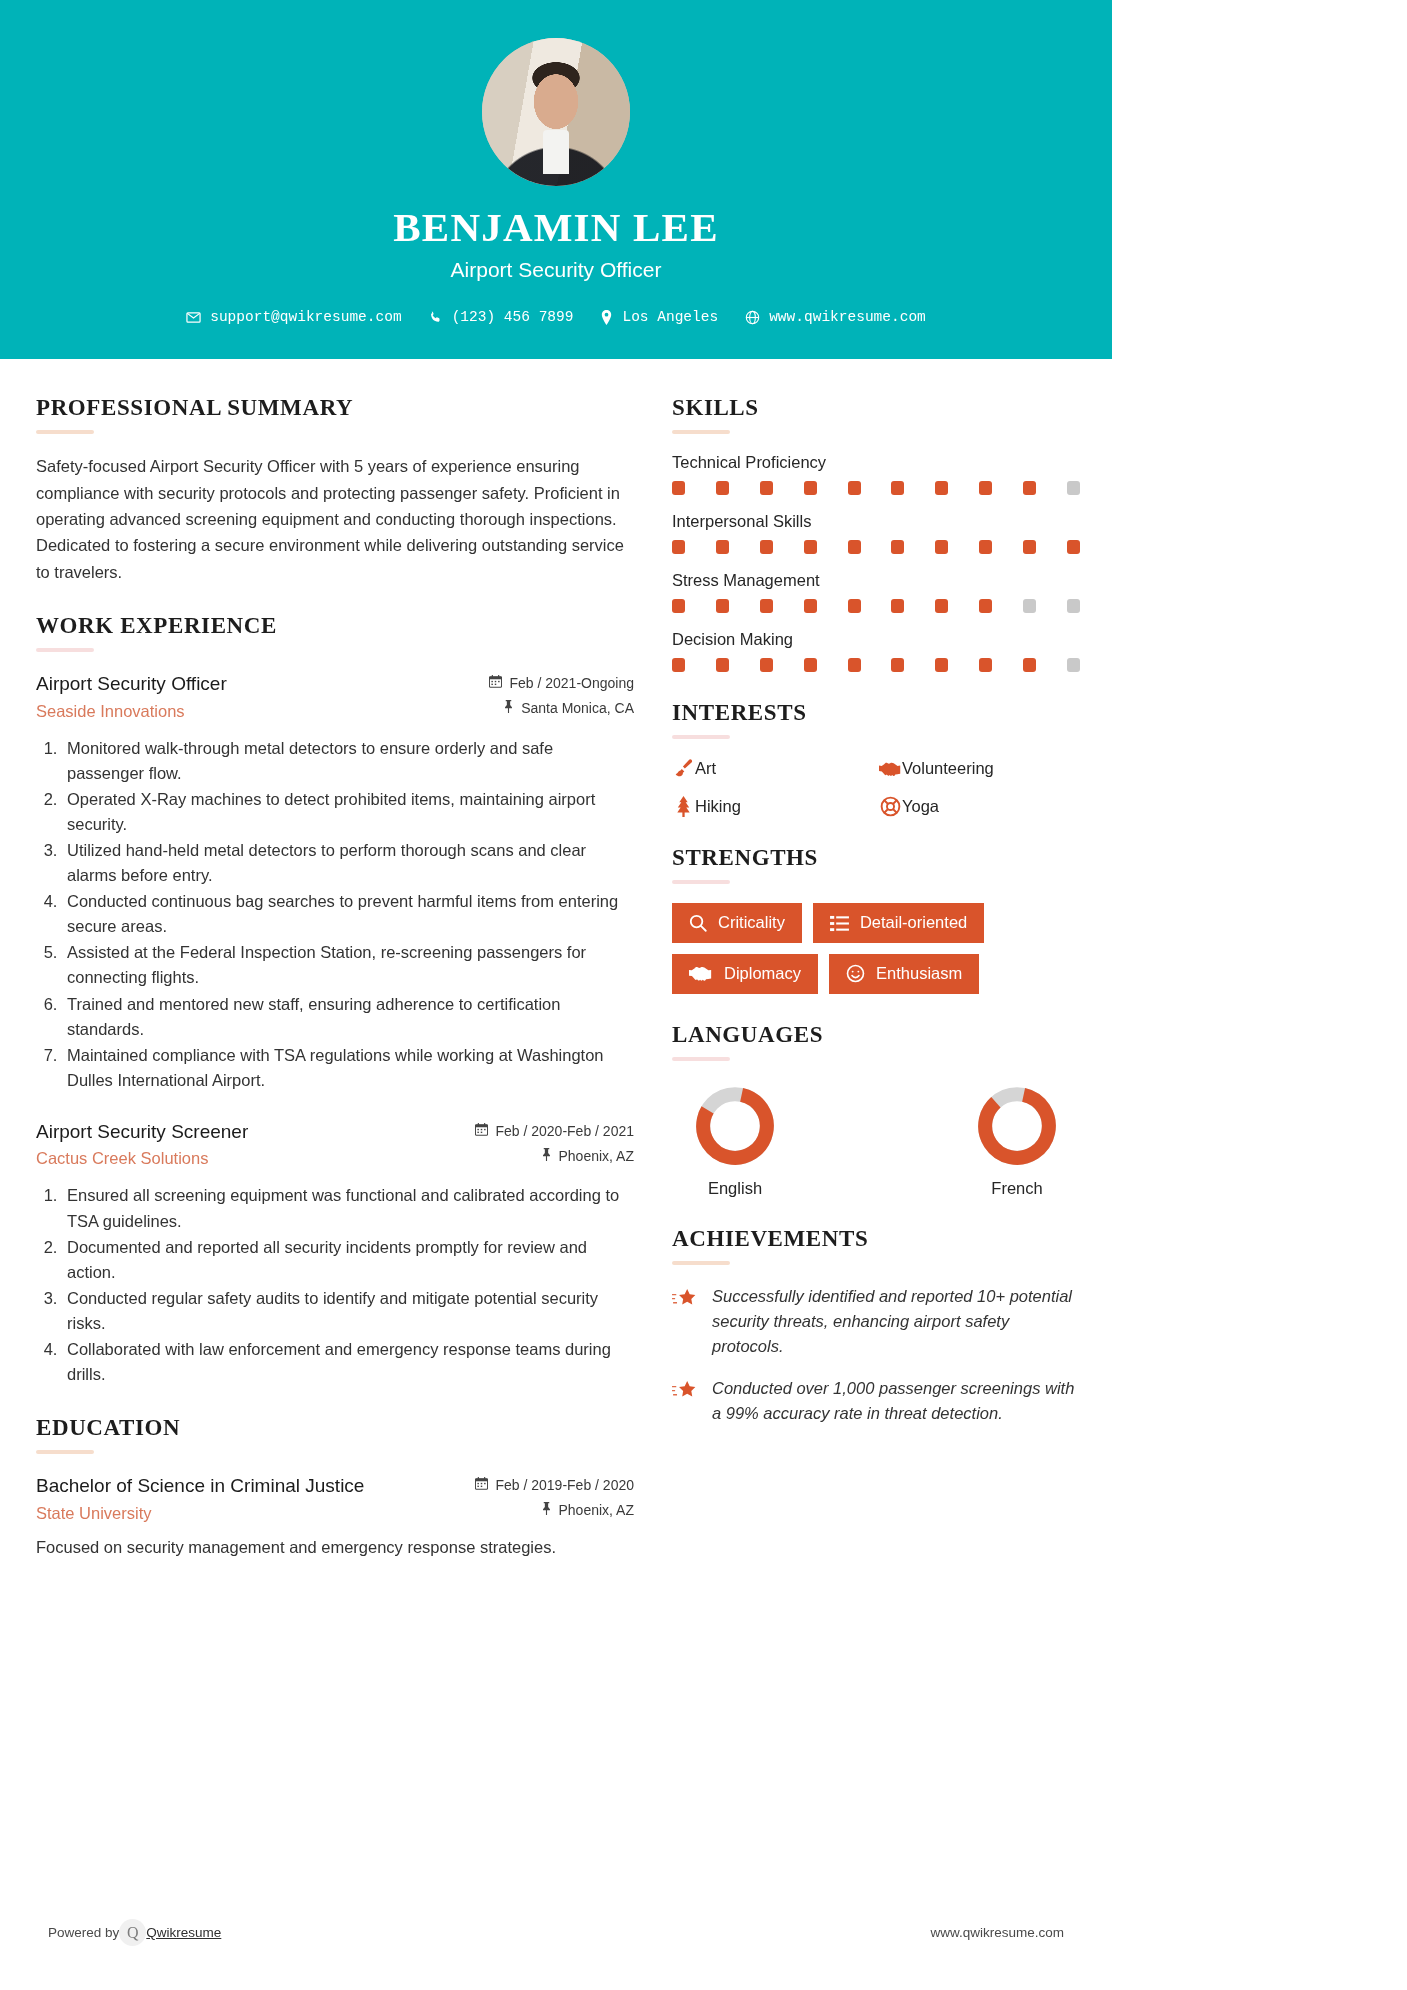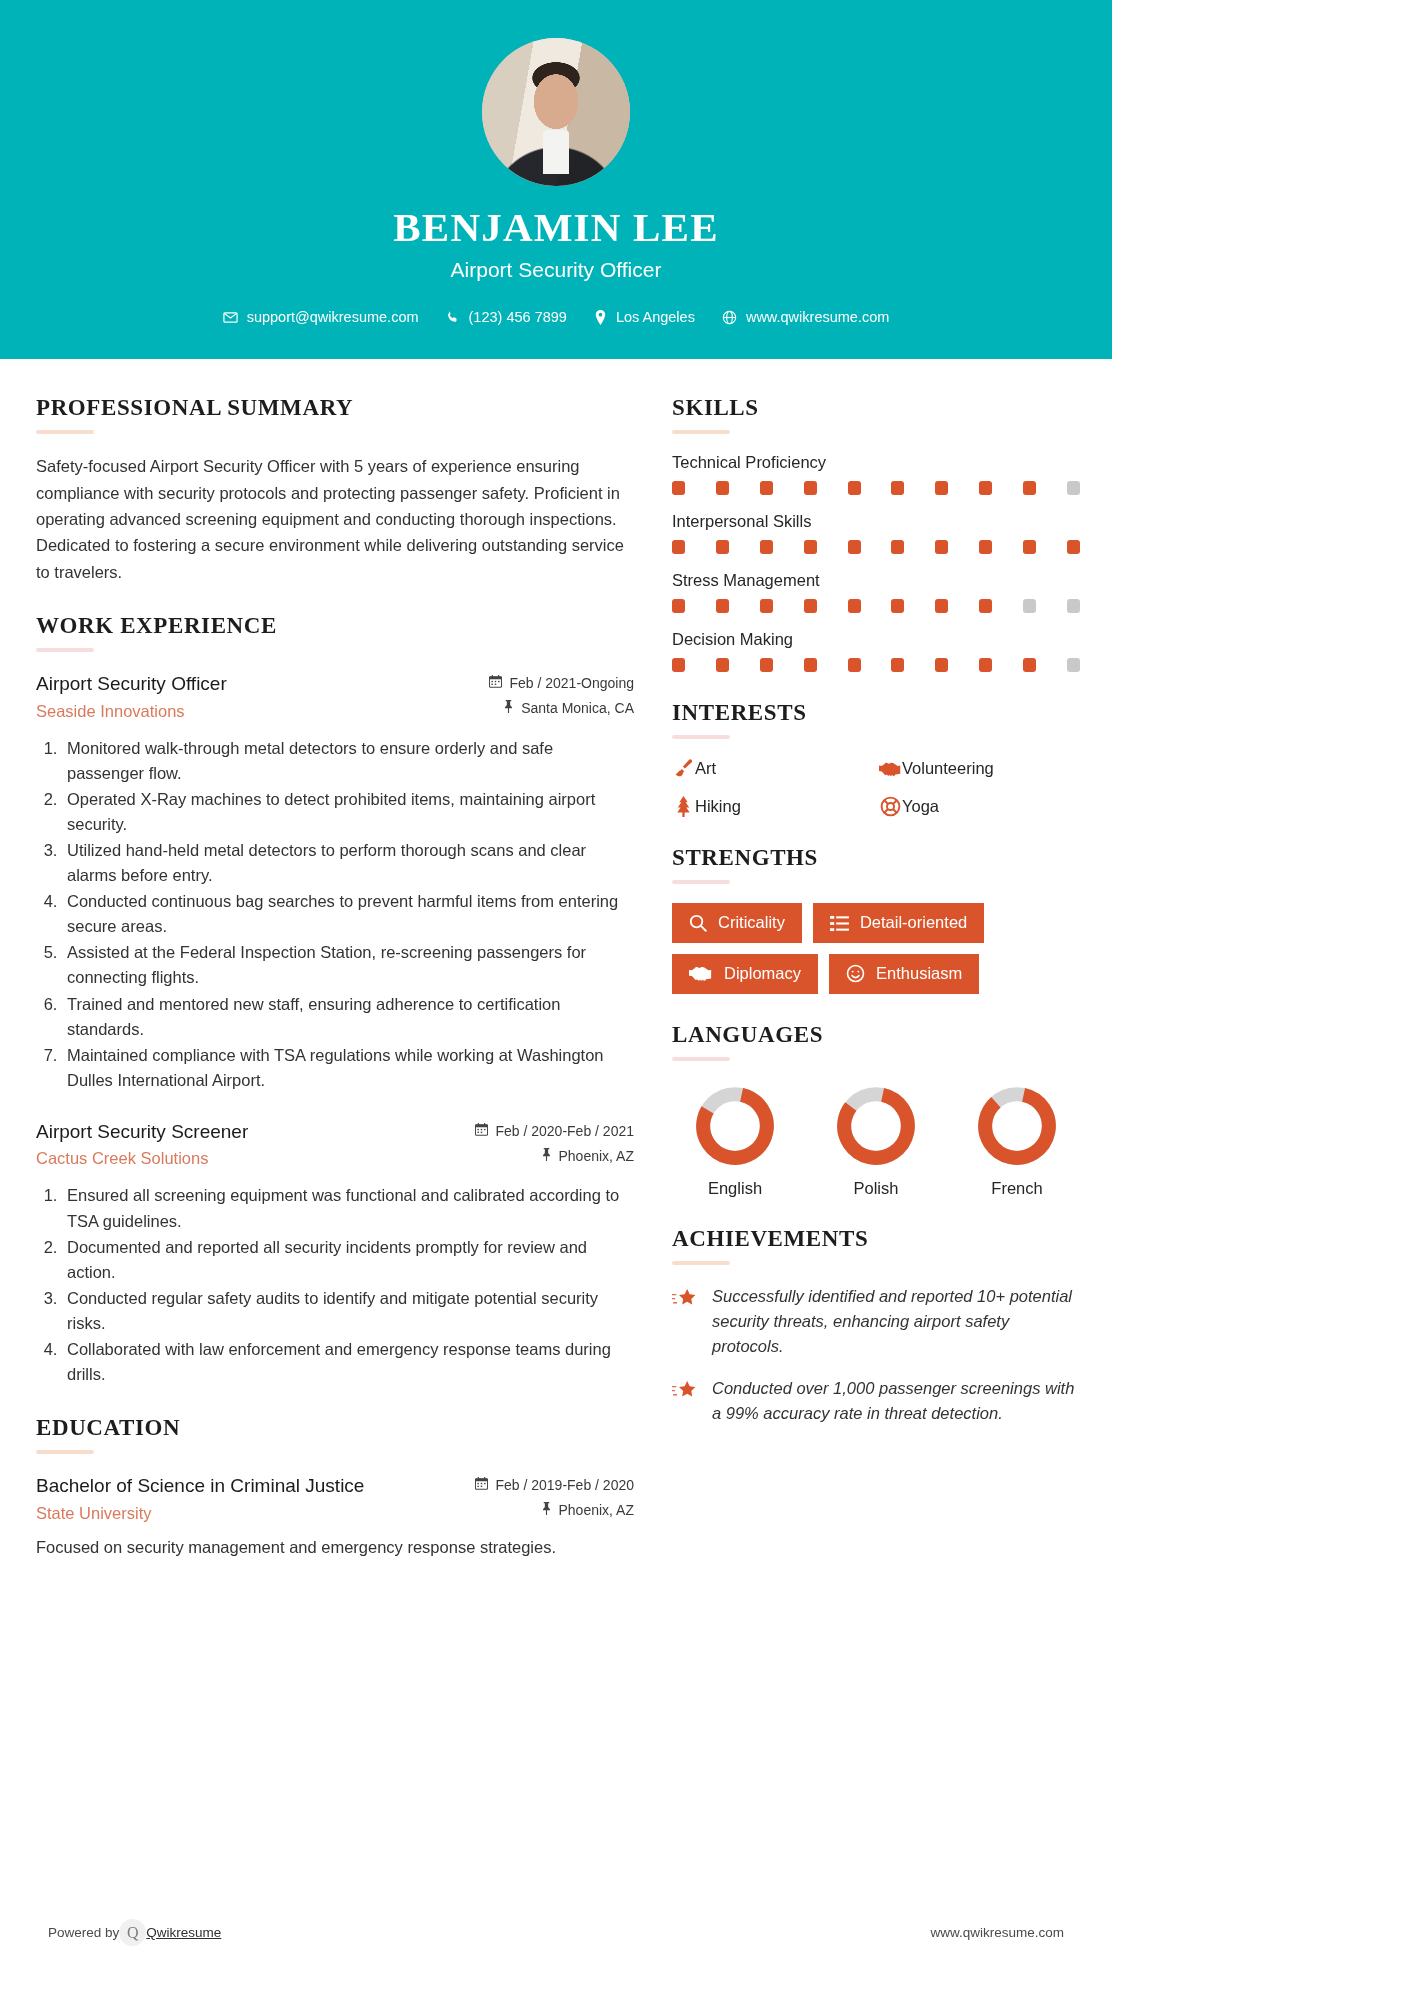--- a/index.html
+++ b/index.html
@@ -57,21 +57,21 @@
   }
   .contact-row {
     margin-top: 27px;
     display: flex;
     justify-content: center;
     align-items: center;
     gap: 9px;
     color: #ffffff;
     font-size: 14.5px;
   }
-  .contact-item { display: flex; align-items: center; gap: 9px; padding: 0 9px; }
+  .contact-item { display: flex; align-items: center; gap: 9px; padding: 0 9px; font-family: Liberation Mono, monospace; }
   .contact-item svg { display:block; }
 
   
   .body-wrap {
     display: flex;
     padding: 36px 36px 0 36px;
     gap: 38px;
     align-items: flex-start;
   }
   .col-left { width: 598px; flex: 0 0 598px; }
@@ -553,29 +553,20 @@
         <circle cx="20" cy="20" r="15.9155" fill="none" stroke="#d5d5d5" stroke-width="7"></circle>
         <circle cx="20" cy="20" r="15.9155" fill="none" stroke="#d9542b" stroke-width="7" stroke-dasharray="80.00002860513337 20.00000715128334" transform="rotate(-78 20 20)"></circle>
       </svg>
     </div>
     <div class="lang-label">English</div>
             </div>
             <div class="lang">
     <div class="donut">
       <svg viewBox="0 0 40 40" width="80" height="80">
         <circle cx="20" cy="20" r="15.9155" fill="none" stroke="#d5d5d5" stroke-width="7"></circle>
-        <circle cx="20" cy="20" r="15.9155" fill="none" stroke="#d9542b" stroke-width="7" stroke-dasharray="82.00002932026169 18.00000643615502" transform="rotate(-78 20 20)"></circle>
-      </svg>
-    </div>
-    <div class="lang-label">Polish</div>
-            </div>
-            <div class="lang">
-    <div class="donut">
-      <svg viewBox="0 0 40 40" width="80" height="80">
-        <circle cx="20" cy="20" r="15.9155" fill="none" stroke="#d5d5d5" stroke-width="7"></circle>
         <circle cx="20" cy="20" r="15.9155" fill="none" stroke="#d9542b" stroke-width="7" stroke-dasharray="85.0000303929542 15.000005363462506" transform="rotate(-78 20 20)"></circle>
       </svg>
     </div>
     <div class="lang-label">French</div>
             </div>
           </div>
       </div>
 
       <div class="sec">
         <div class="sec-title">ACHIEVEMENTS</div>

